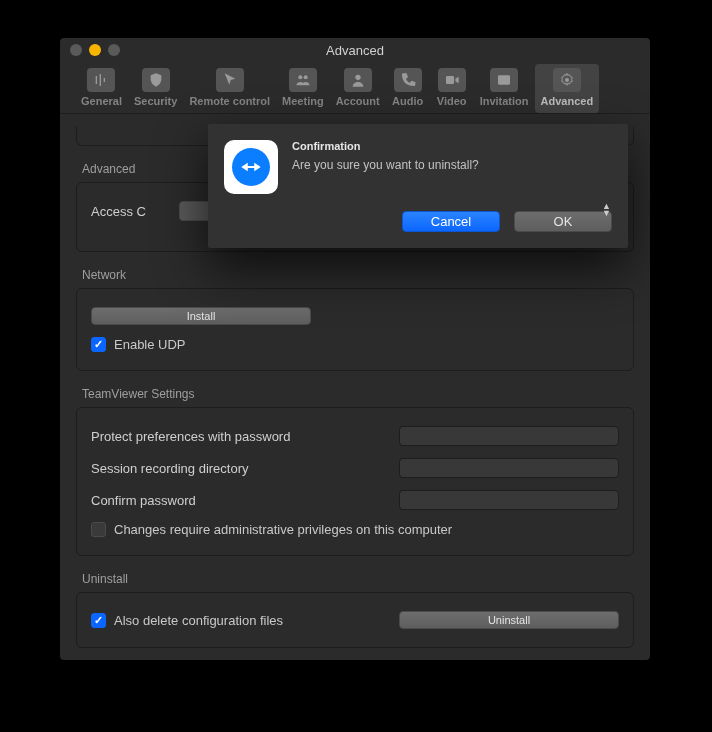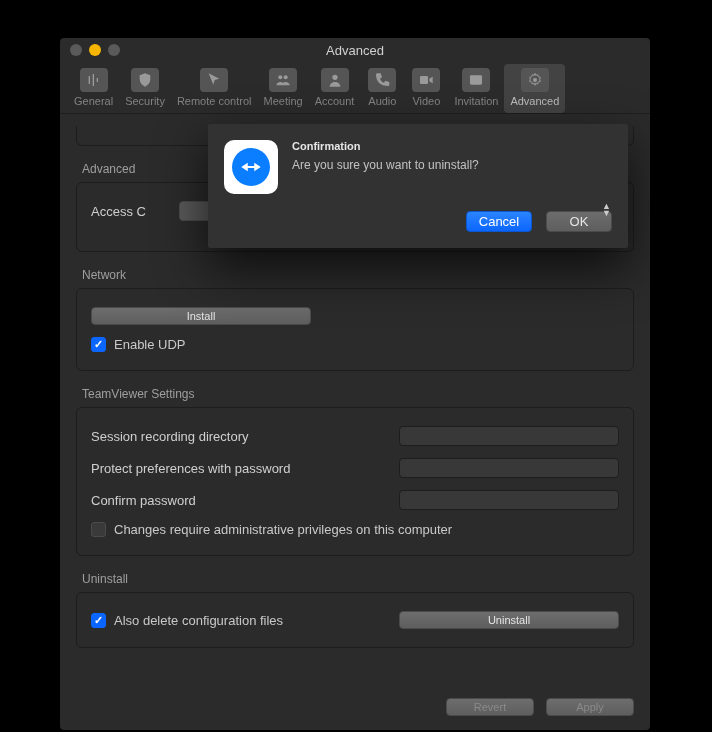--- a/index.html
+++ b/index.html
@@ -1,43 +1,44 @@
 <!DOCTYPE html>
 <html><head>
   <meta charset="utf-8">
   <style>
     * { margin: 0; padding: 0; box-sizing: border-box; font-family: -apple-system, BlinkMacSystemFont, "Helvetica Neue", sans-serif; }
     body { background: #000; width: 712px; height: 732px; position: relative; }
     .window {
       position: absolute;
       left: 60px; top: 38px;
-      width: 590px; height: 692px;
+      width: 590px; height: 622px;
       background: #2b2b2b;
       border-radius: 4px;
       box-shadow: 0 20px 60px rgba(0,0,0,0.6);
       overflow: hidden;
     }
     .titlebar {
       height: 24px;
       display: flex;
       align-items: center;
       padding: 0 10px;
       position: relative;
     }
     .traffic { display: flex; gap: 7px; align-items: center; }
     .tl-dot { width: 12px; height: 12px; border-radius: 50%; }
     .tl-close { background: #5a5a5a; }
     .tl-min { background: #f7b500; }
     .tl-max { background: #5a5a5a; }
     .titlebar .title { position: absolute; left: 0; right: 0; text-align: center; color: #d0d0d0; font-size: 13px; }
     .toolbar {
       display: flex;
-      padding: 2px 8px 0 8px;
+      padding: 2px 8px 0 15px;
       gap: 0;
       border-bottom: 1px solid #1e1e1e;
+      font-weight: bold;
     }
     .tab {
       display: flex;
       flex-direction: column;
       align-items: center;
       padding: 4px 6px 6px 6px;
       border-radius: 4px;
       color: #838383;
       font-size: 11px;
       gap: 3px;
@@ -170,21 +171,21 @@
     .dialog .dtitle { color: #e6e6e6; font-size: 11px; font-weight: 600; margin-bottom: 6px; }
     .dialog .dmsg { color: #c2c2c2; font-size: 12px; }
     .dialog .dbuttons {
       margin-top: auto;
       display: flex; justify-content: flex-end; gap: 14px;
     }
     .dbtn {
       border-radius: 4px;
       padding: 2px 0;
       font-size: 13px;
-      width: 66px;
+      width: 98px;
       text-align: center;
       cursor: default;
     }
     .dbtn-default { background: linear-gradient(#2b84ff,#0b66ff); color: #fff; border: 1px solid #0b57d0; }
     .dbtn-normal { background: linear-gradient(#6d6d6d,#5e5e5e); color: #e5e5e5; border: 1px solid #4b4b4b; }
   </style>
 </head>
 <body>
 
 <div class="window">
@@ -308,25 +309,25 @@
           <div class="chk checked"></div>
           <span>Enable UDP</span>
         </div>
       </div>
     </div>
 
     <div class="group">
       <div class="group-label">TeamViewer Settings</div>
       <div class="panel">
         <div class="row">
+          <span class="row-label">Protect preferences with password</span>
+          <div class="input"></div>
+        </div>
+        <div class="row">
           <span class="row-label">Session recording directory</span>
-          <div class="input"></div>
-        </div>
-        <div class="row">
-          <span class="row-label">Protect preferences with password</span>
           <div class="input"></div>
         </div>
         <div class="row">
           <span class="row-label">Confirm password</span>
           <div class="input"></div>
         </div>
         <div class="checkbox-row">
           <div class="chk"></div>
           <span>Changes require administrative privileges on this computer</span>
         </div>
@@ -339,24 +340,20 @@
         <div class="row">
           <div class="checkbox-row" style="padding:0">
             <div class="chk checked"></div>
             <span>Also delete configuration files</span>
           </div>
           <div class="btn">Uninstall</div>
         </div>
       </div>
     </div>
 
-    <div class="footer">
-      <div class="btn btn-small btn-disabled">Revert</div>
-      <div class="btn btn-small btn-disabled">Apply</div>
-    </div>
 
   </div>
 </div>
 
 <div class="dialog">
   <div class="icon">
     <div class="circ">
       <svg width="26" height="26" viewBox="0 0 24 24">
           <path d="M3 12l6-4v3h6V8l6 4-6 4v-3H9v3z" fill="#fff"></path>
         </svg>

